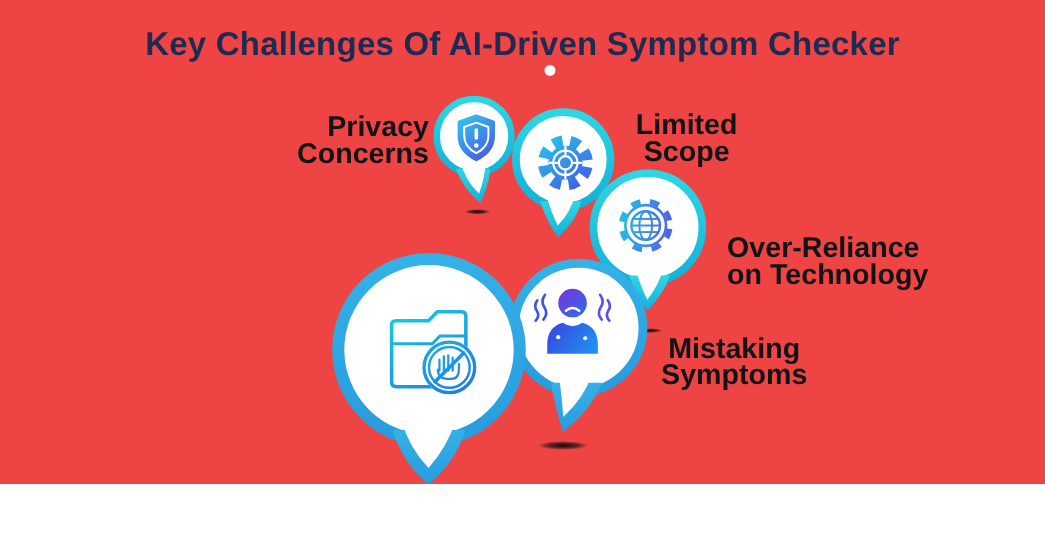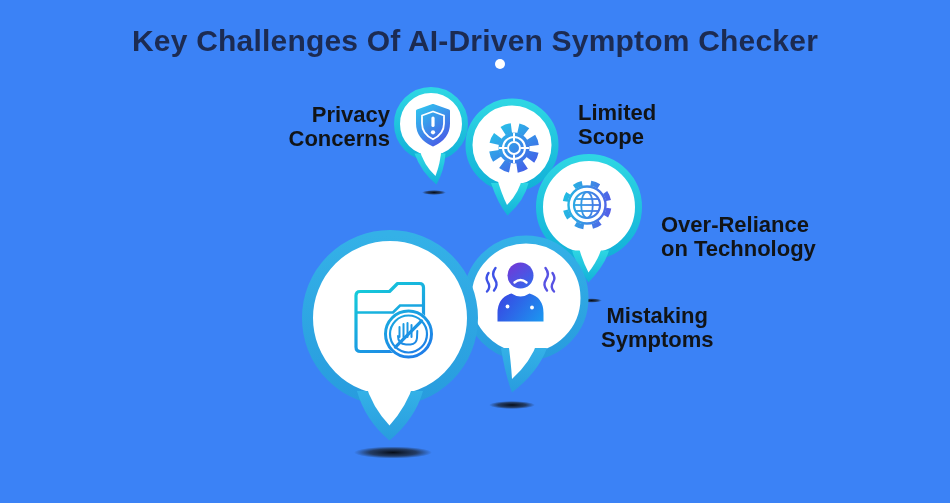--- a/index.html
+++ b/index.html
@@ -1,48 +1,48 @@
 <!DOCTYPE html>
 <html><head>
 <meta charset="utf-8">
 <style>
   html,body{margin:0;padding:0;}
   .canvas{
     position:relative;
-    width:950px;height:503px;
-    background:#3b82f6;
+    width:950px;height:440px;
+    background:#ef4444;
     overflow:hidden;
     font-family:"Liberation Sans", sans-serif;
   }
   .title{
     position:absolute;
     top:24px;left:0;width:100%;
     text-align:center;
     font-size:30px;font-weight:800;
     letter-spacing:.2px;
     color:#1C2B52;
   }
   .title-dot{
     position:absolute;
     left:495px;top:59px;
     width:10px;height:10px;border-radius:50%;
     background:#ffffff;
   }
   .diagram-svg{position:absolute;left:0;top:0;}
   .label{
     position:absolute;
-    font-size:22px;font-weight:700;
+    font-size:26px;font-weight:700;
     line-height:24px;
     color:#111417;
     white-space:pre-line;
   }
   .label.right{text-align:right;}
   .label.left{text-align:left;}
   #lbl-privacy{right:560px;top:103px;}
-  #lbl-limited{left:578px;top:101px;}
+  #lbl-limited{left:578px;top:101px;text-align:center;}
   #lbl-over{left:661px;top:192px;margin-top:21px;}
   #lbl-mistaking{left:601px;top:304px;text-align:center;}
   #lbl-data{right:663px;top:299px;}
 </style>
 </head>
 <body>
 
 <div class="canvas">
 
   <div class="title">Key Challenges Of AI-Driven Symptom Checker</div>

